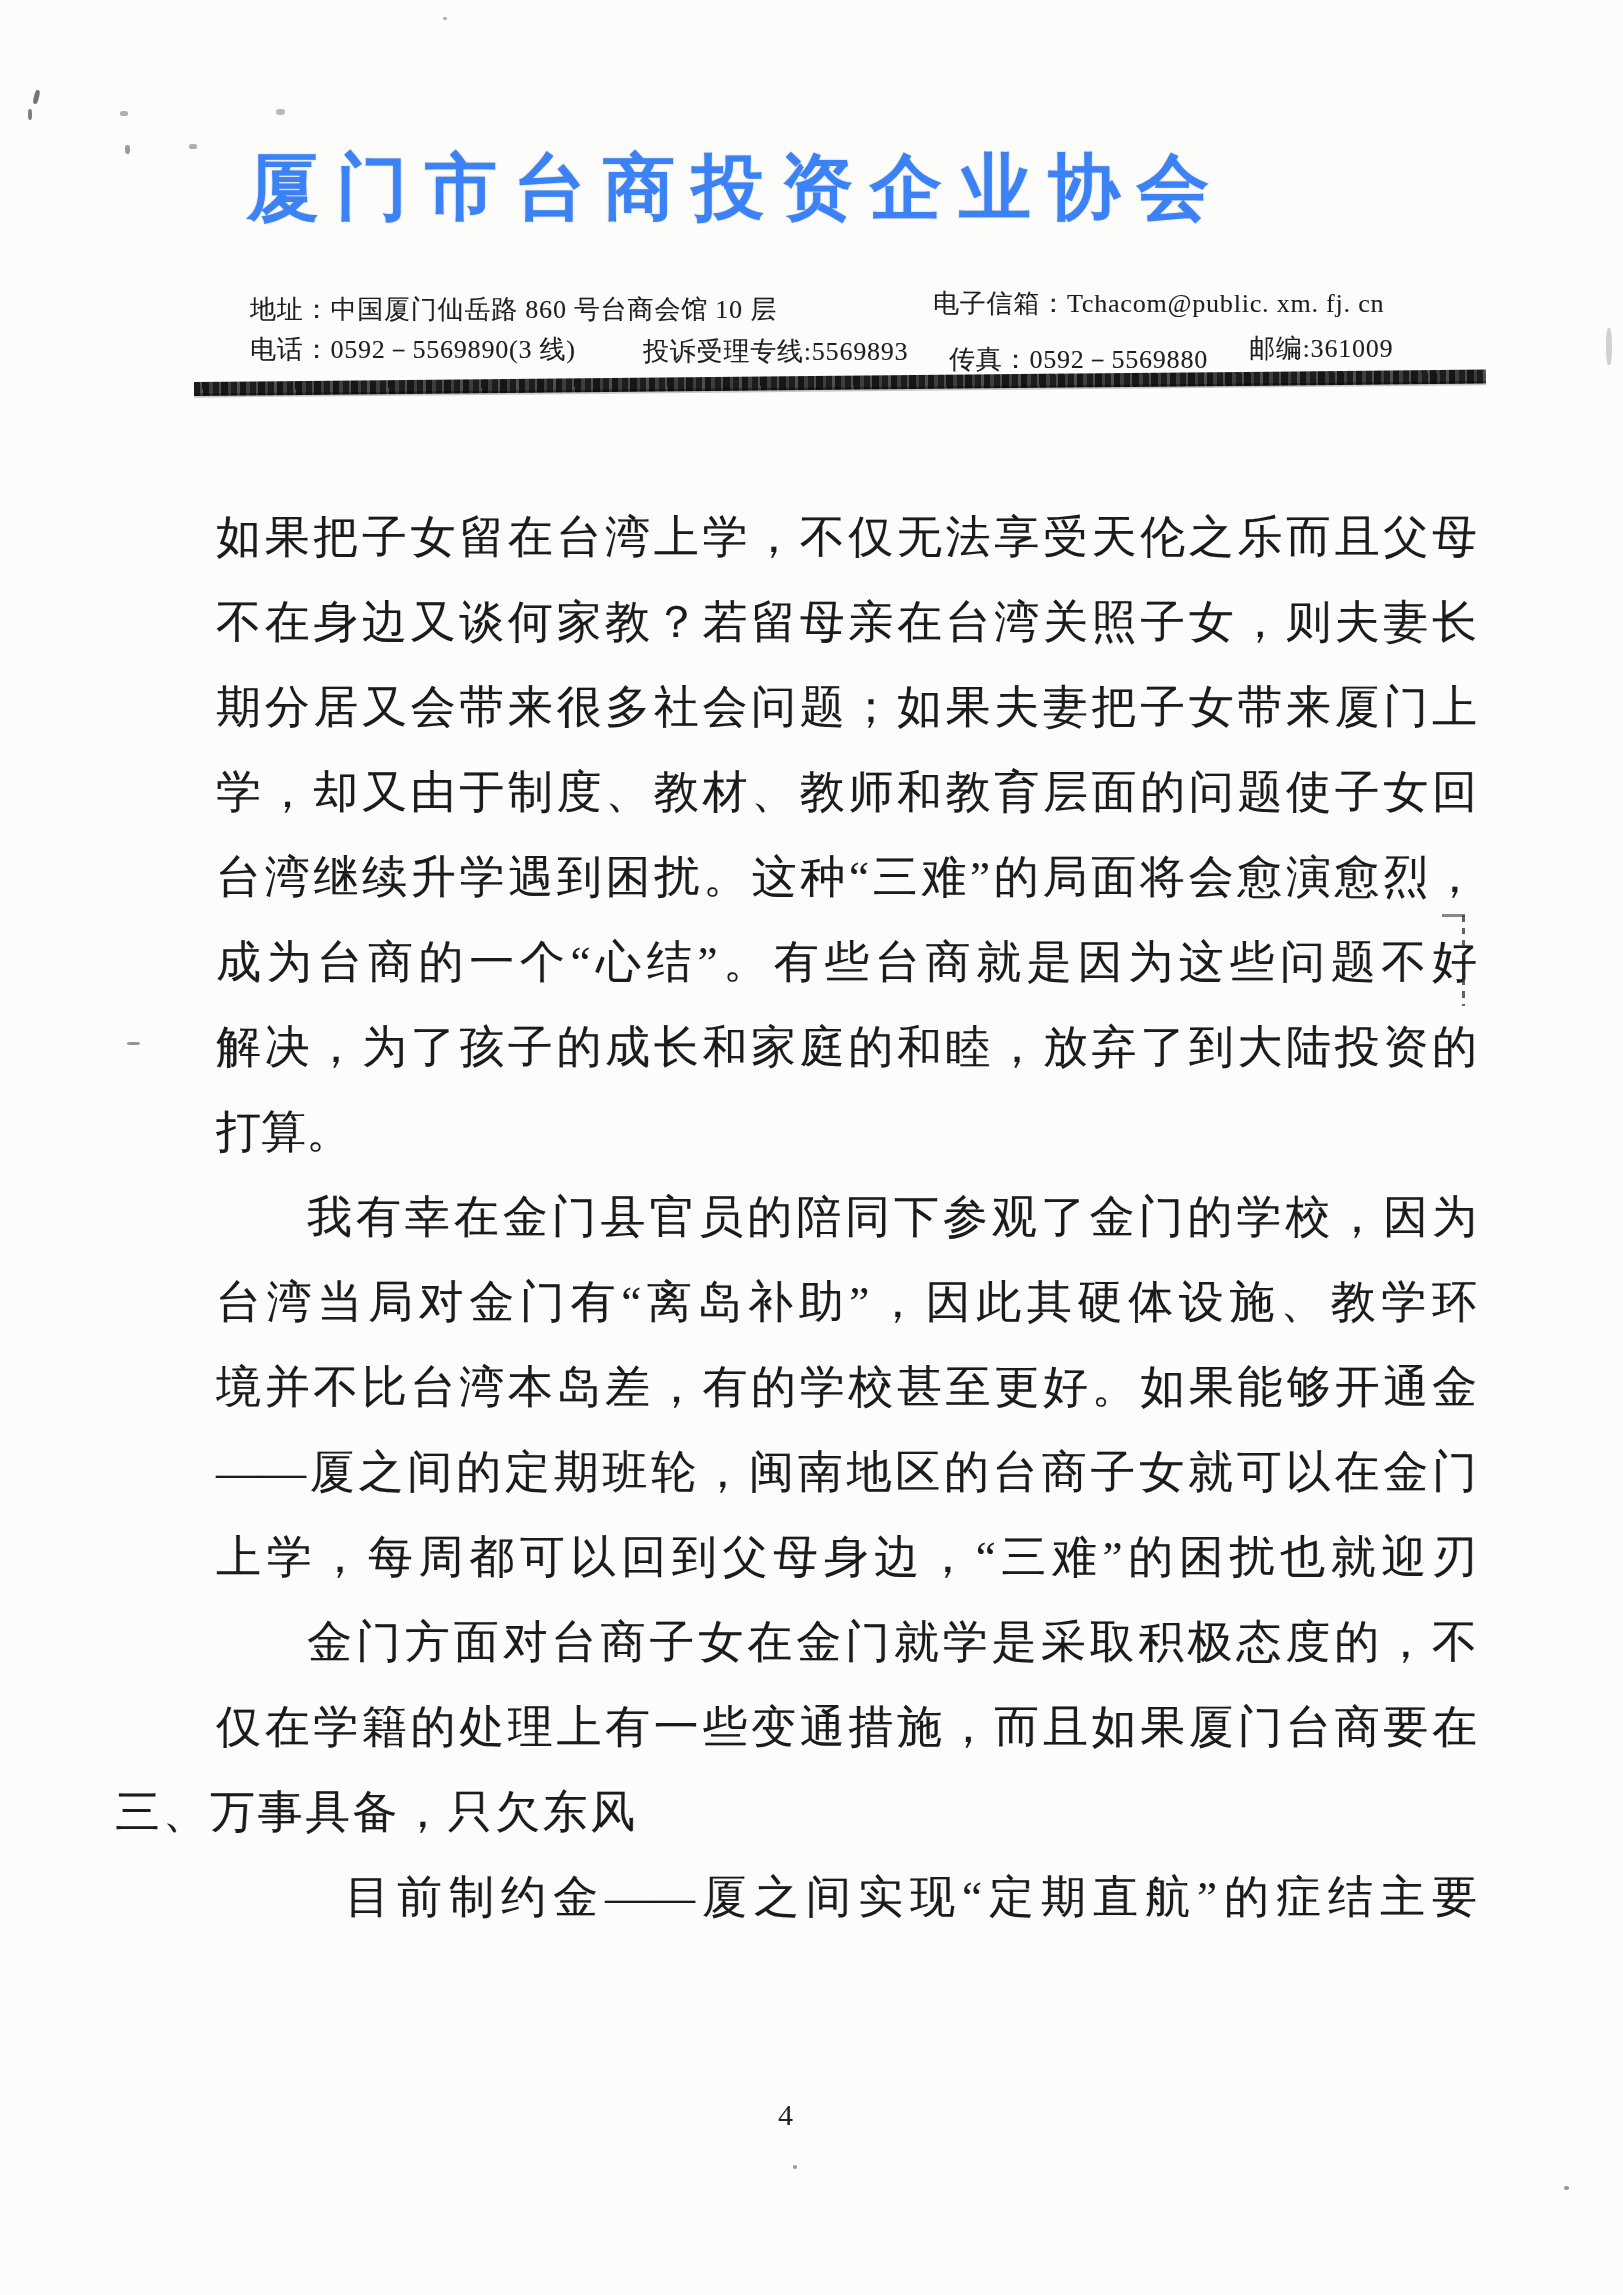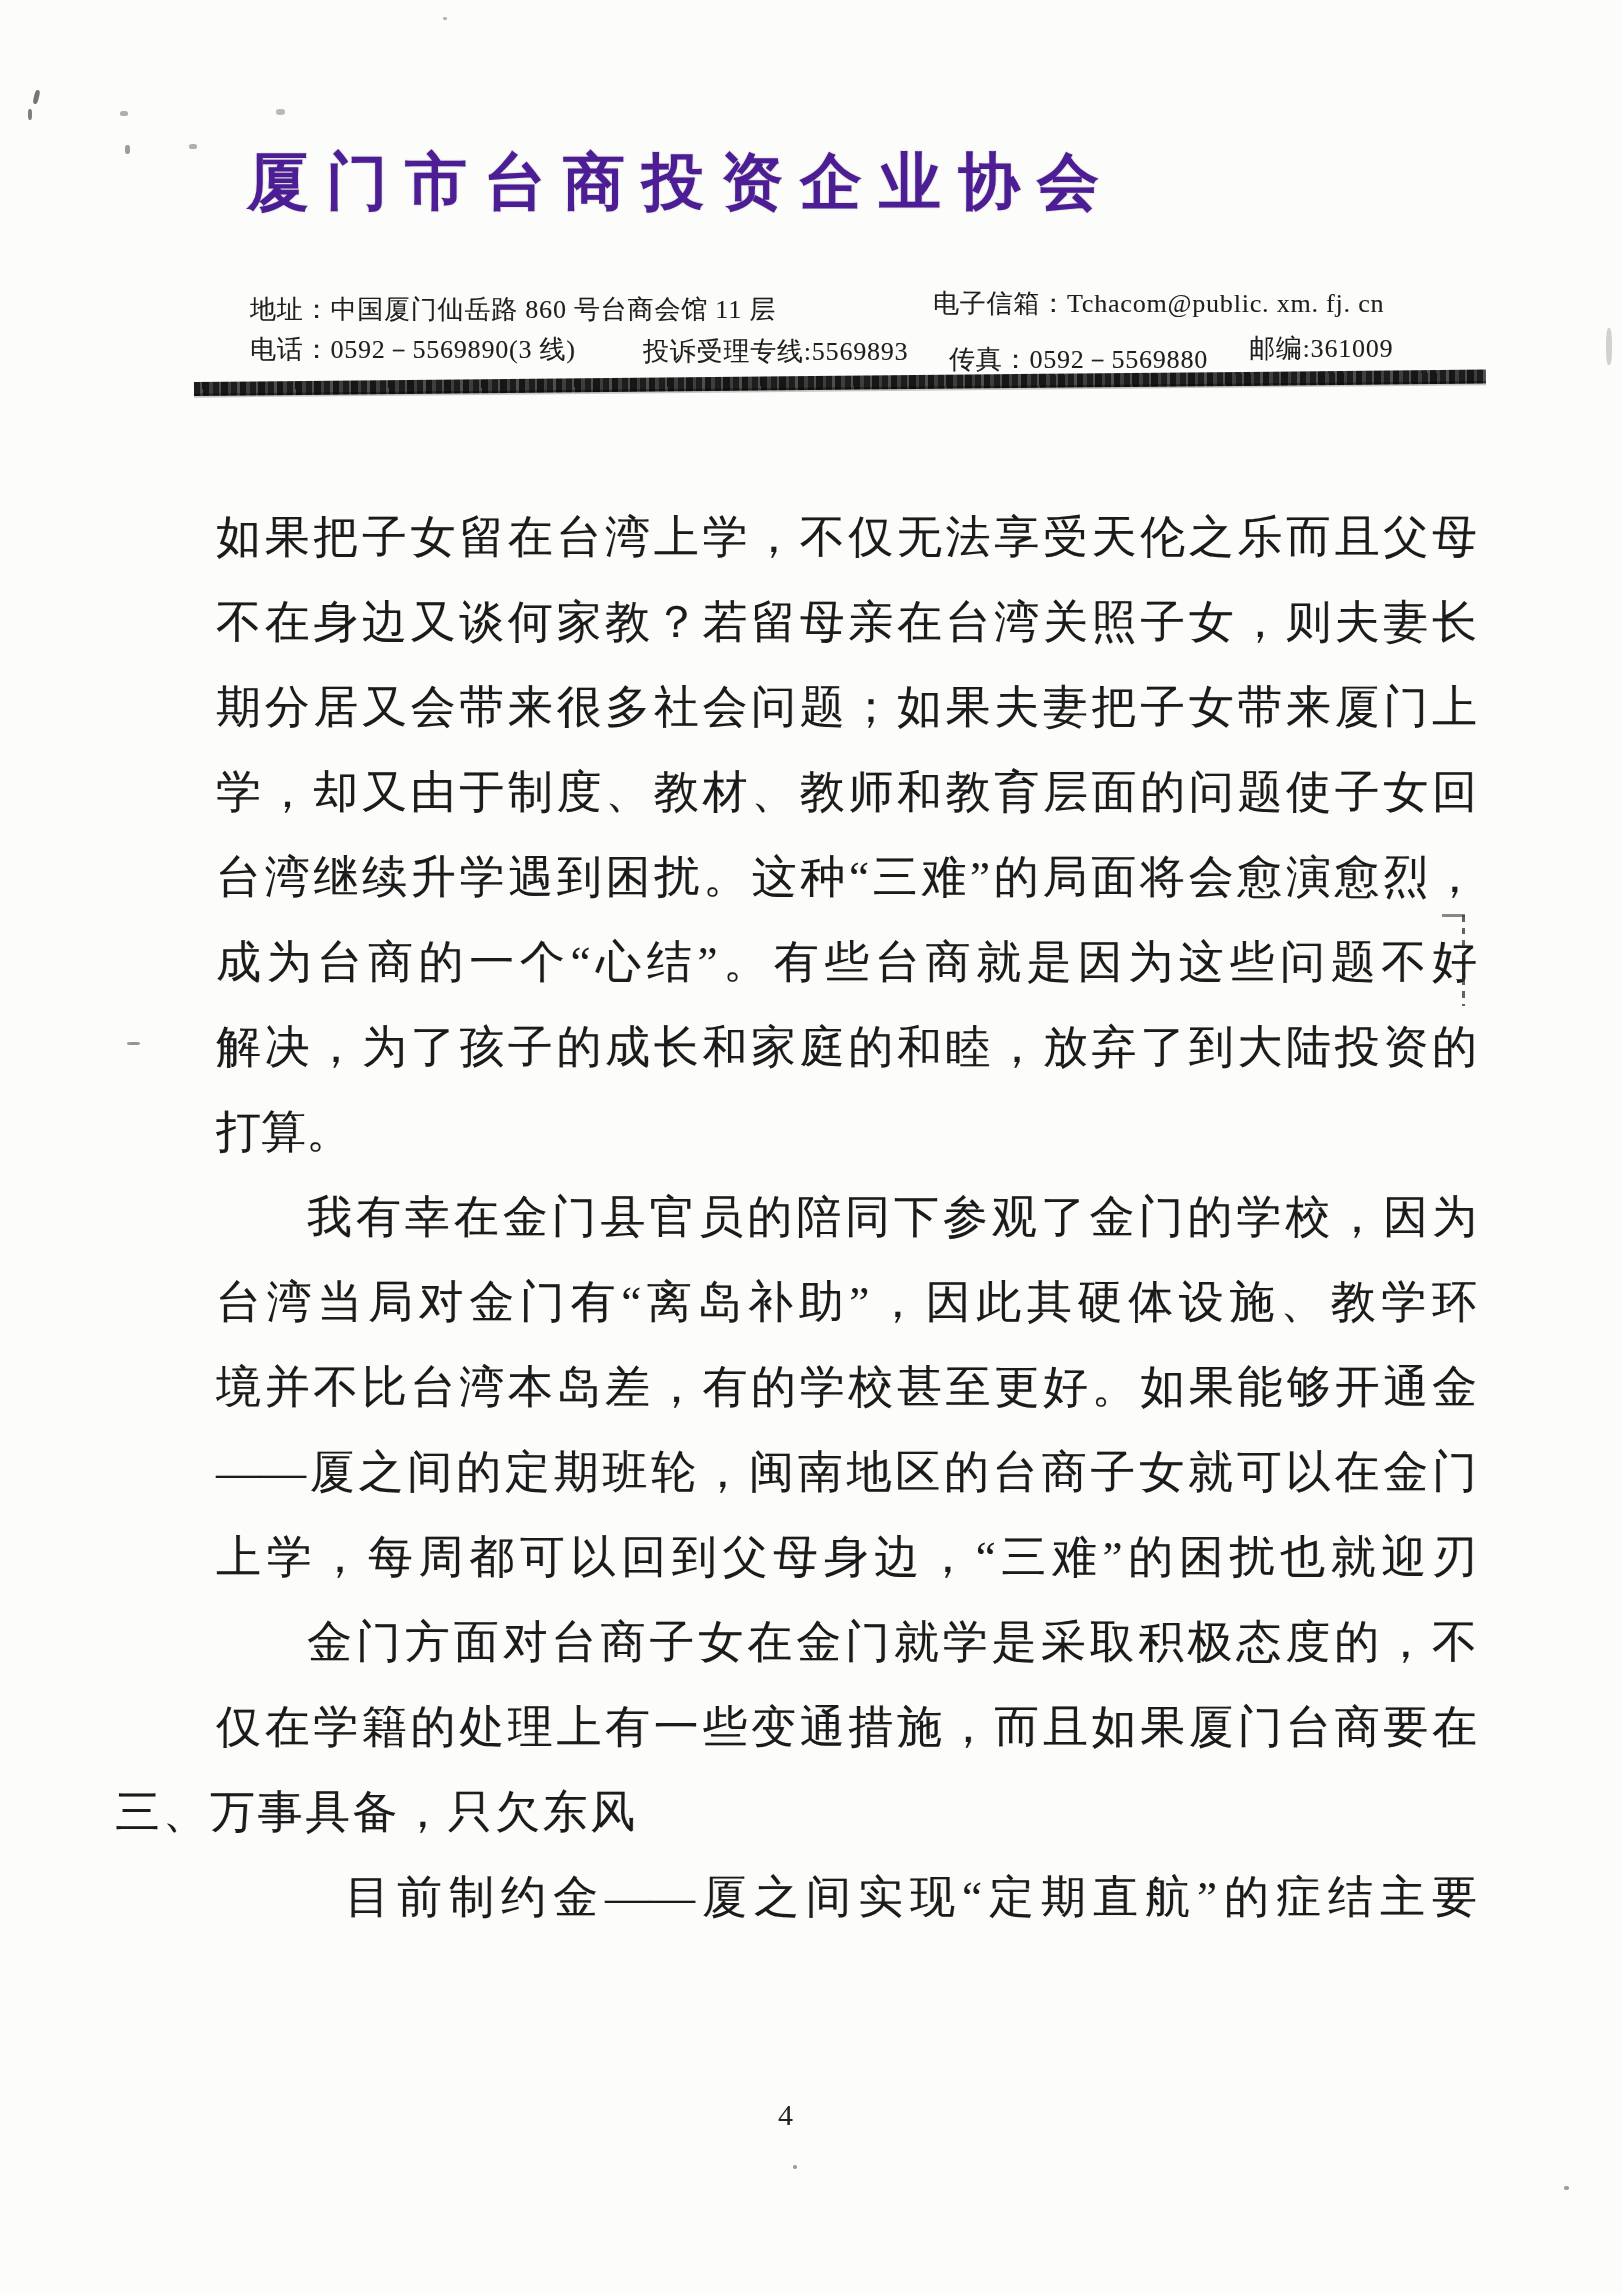--- a/index.html
+++ b/index.html
@@ -7,22 +7,22 @@
     width:1623px;height:2295px;position:relative;overflow:hidden;
     background:#fcfcfa;
     font-family:"Liberation Serif","DejaVu Serif",serif;
     color:#1b1b1b;
   }
   .page{position:absolute;inset:0;}
 
   
   .org-title{
     position:absolute;left:247px;top:142px;
-    font-size:62px;font-weight:bold;line-height:1.3;
-    letter-spacing:17px;white-space:nowrap;color:#4c1d95;
+    font-size:72px;font-weight:bold;line-height:1.3;
+    letter-spacing:17px;white-space:nowrap;color:#3b82f6;
     text-shadow:0 0 1.7px rgba(45,45,45,.35);
   }
   .contact{position:absolute;font-size:26px;letter-spacing:0.8px;color:#1f1f1f;
     white-space:nowrap;text-shadow:0.3px 0.3px 0 rgba(20,20,20,.3);}
   .c-address{left:250px;top:292px;}
   .c-email{left:933px;top:286px;text-align:right;}
   .c-phone{left:250px;top:332px;}
   .c-complaint{left:643px;top:334px;}
   .c-fax{left:949px;top:331px;margin-top:11px;}
   .c-postcode{left:1249px;top:331px;}
@@ -58,21 +58,21 @@
   .dashtick{position:absolute;left:1442px;top:914px;width:23px;height:2.5px;
     background:#3a3a3a;opacity:.6;}
 </style>
 </head>
 <body>
 
 <div class="page">
 
   <div class="org-title">厦门市台商投资企业协会</div>
 
-  <div class="contact c-address">地址：中国厦门仙岳路 860 号台商会馆 11 层</div>
+  <div class="contact c-address">地址：中国厦门仙岳路 860 号台商会馆 10 层</div>
   <div class="contact c-email">电子信箱：Tchacom@public. xm. fj. cn</div>
   <div class="contact c-phone">电话：0592－5569890(3 线)</div>
   <div class="contact c-complaint">投诉受理专线:5569893</div>
   <div class="contact c-fax">传真：0592－5569880</div>
   <div class="contact c-postcode">邮编:361009</div>
 
   <div class="rule"></div>
 
   <div class="body-text">
     <div class="bline j">如果把子女留在台湾上学，不仅无法享受天伦之乐而且父母</div>

